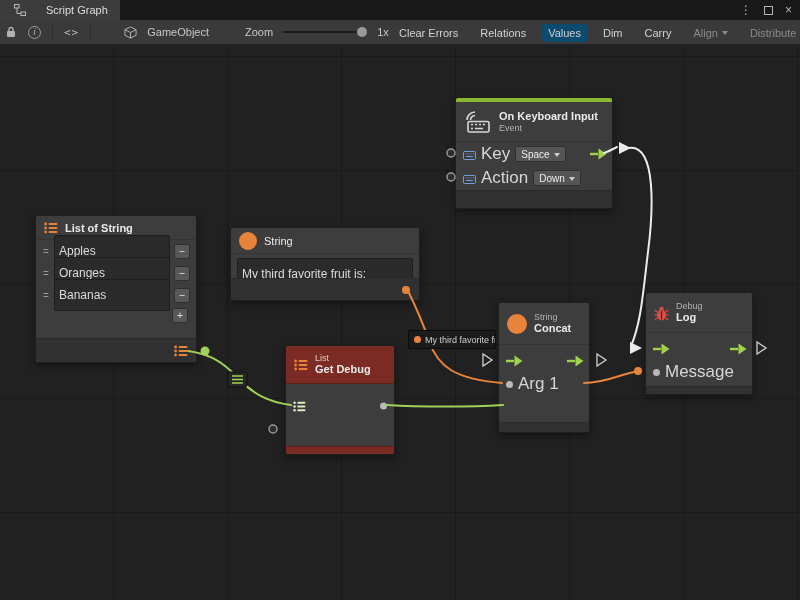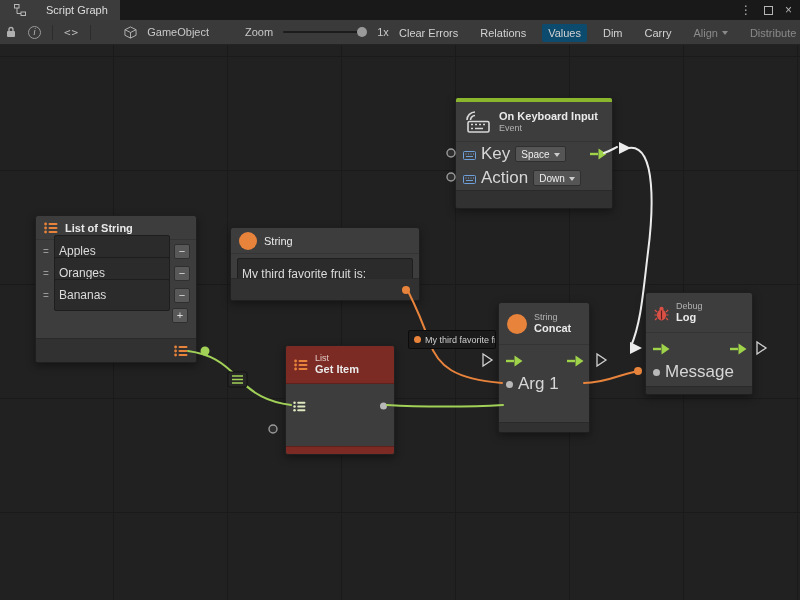--- a/index.html
+++ b/index.html
@@ -271,21 +271,21 @@
               <circle cx="1.6" cy="2" r="1.4" fill="currentColor"></circle>
               <rect x="4.5" y="0.9" width="9" height="2.2" rx="1.1" fill="currentColor"></rect>
               <circle cx="1.6" cy="6" r="1.4" fill="currentColor"></circle>
               <rect x="4.5" y="4.9" width="9" height="2.2" rx="1.1" fill="currentColor"></rect>
               <circle cx="1.6" cy="10" r="1.4" fill="currentColor"></circle>
               <rect x="4.5" y="8.9" width="9" height="2.2" rx="1.1" fill="currentColor"></rect>
             </svg>
         </span>
         <div class="titles">
           <span class="node-sub" style="color:#e0c8c4">List</span>
-          <span class="node-title">Get Item</span>
+          <span class="node-title">Get Debug</span>
         </div>
       </div>
       <div class="port-row" style="height:24px;margin-top:10px">
         <span class="icon-light">
           <svg width="13" height="11" viewBox="0 0 14 12">
               <circle cx="1.6" cy="2" r="1.4" fill="currentColor"></circle>
               <rect x="4.5" y="0.9" width="9" height="2.2" rx="1.1" fill="currentColor"></rect>
               <circle cx="1.6" cy="6" r="1.4" fill="currentColor"></circle>
               <rect x="4.5" y="4.9" width="9" height="2.2" rx="1.1" fill="currentColor"></rect>
               <circle cx="1.6" cy="10" r="1.4" fill="currentColor"></circle>

